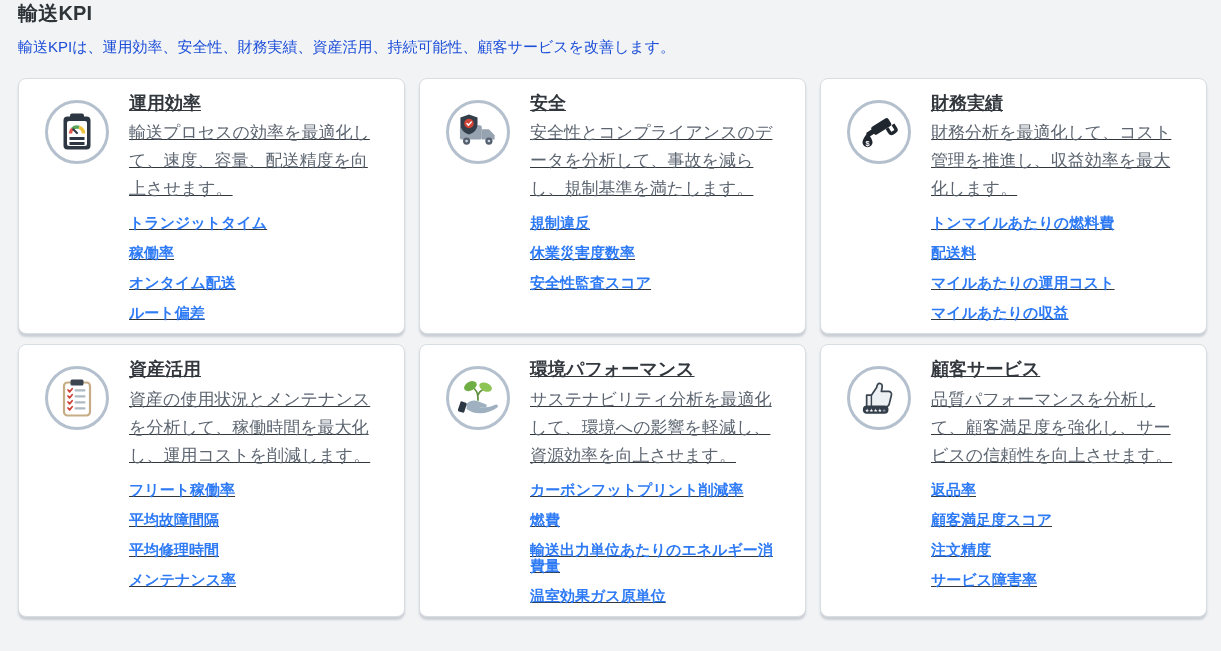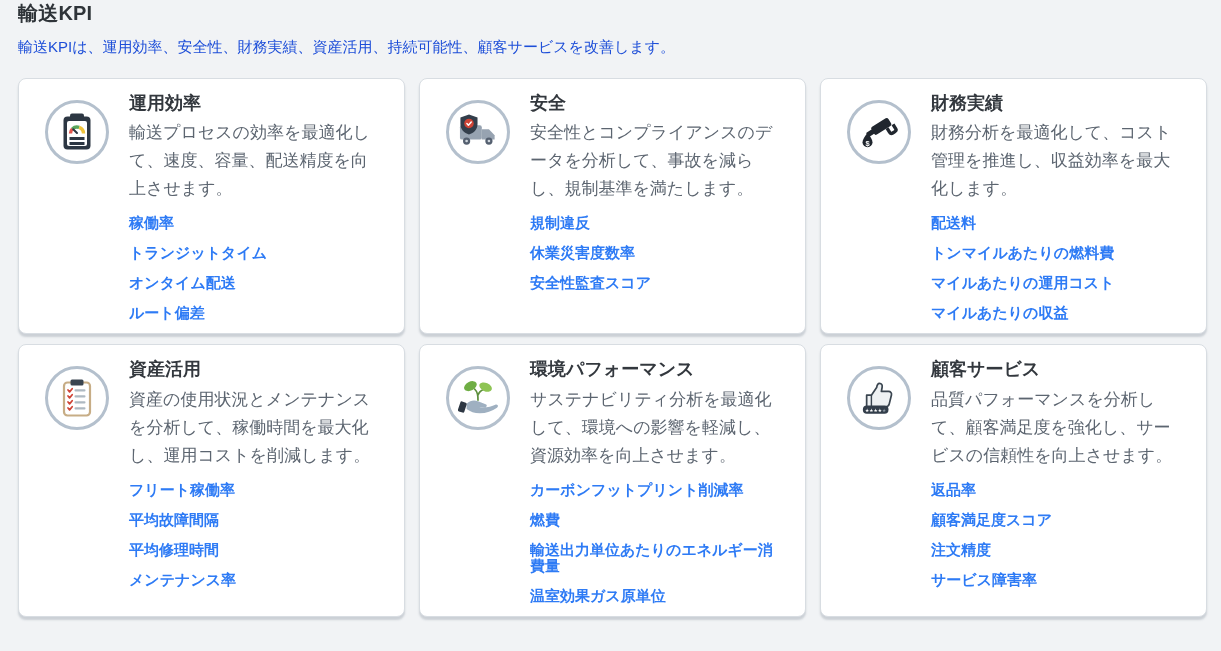--- a/index.html
+++ b/index.html
@@ -19,20 +19,21 @@
   .page-subtitle {
     margin-top: 11px;
     font-size: 15px;
     color: #1d4ed8;
   }
   .kpi-grid {
     margin-top: 21px;
     display: grid;
     grid-template-columns: repeat(3, 1fr);
     gap: 10px 14px;
+    text-decoration: underline;
   }
   .kpi-card {
     background: #ffffff;
     border: 1px solid #d8dde2;
     border-radius: 8px;
     box-shadow: 0 3px 2px rgba(116,128,142,.30);
     padding: 13px 24px 12px 26px;
     display: flex;
     gap: 20px;
     align-items: flex-start;
@@ -95,22 +96,22 @@
           <path d="M22.2 15.4 A6.5 6.5 0 0 1 26.5 21.5" fill="none" stroke="#f0c33c" stroke-width="3.4"></path>
           <line x1="20" y1="21" x2="16.2" y2="17.2" stroke="#2d3743" stroke-width="2" stroke-linecap="round"></line>
           <rect x="12.5" y="25" width="15" height="3" fill="#2d3743"></rect>
           <rect x="12.5" y="30" width="15" height="3" fill="#2d3743"></rect>
         </svg>
       </div>
       <div class="card-body">
         <h2 class="card-title">運用効率</h2>
         <p class="card-desc">輸送プロセスの効率を最適化して、速度、容量、配送精度を向上させます。</p>
         <nav class="kpi-links">
+          <a href="#">トランジットタイム</a>
           <a href="#">稼働率</a>
-          <a href="#">トランジットタイム</a>
           <a href="#">オンタイム配送</a>
           <a href="#">ルート偏差</a>
         </nav>
       </div>
     </article>
 
     <article class="kpi-card">
       <div class="icon-circle">
         <svg width="42" height="38" viewBox="0 0 44 40">
           <rect x="3" y="13" width="23" height="15" rx="2" fill="#97a3b1"></rect>
@@ -144,22 +145,22 @@
             <path d="M26 19 v5 a2.2 2.2 0 0 0 2.2 2.2 h2.6 a2.2 2.2 0 0 0 2.2 -2.2 v-5" fill="none" stroke="#20262e" stroke-width="3.4"></path>
           </g>
           <path d="M8.5 21 c-2.8 3.6 -5 6.5 -5 9.3 a5 5 0 0 0 10 0 c0 -2.8 -2.2 -5.7 -5 -9.3 z" fill="#20262e"></path>
           <text x="8.6" y="34" font-size="7.5" font-weight="bold" fill="#ffffff" text-anchor="middle">$</text>
         </svg>
       </div>
       <div class="card-body">
         <h2 class="card-title">財務実績</h2>
         <p class="card-desc">財務分析を最適化して、コスト管理を推進し、収益効率を最大化します。</p>
         <nav class="kpi-links">
+          <a href="#">トンマイルあたりの燃料費</a>
           <a href="#">配送料</a>
-          <a href="#">トンマイルあたりの燃料費</a>
           <a href="#">マイルあたりの運用コスト</a>
           <a href="#">マイルあたりの収益</a>
         </nav>
       </div>
     </article>
 
     <article class="kpi-card">
       <div class="icon-circle">
         <svg width="40" height="40" viewBox="0 0 40 40">
           <rect x="7" y="4.5" width="26" height="33" rx="3.5" fill="#ffffff" stroke="#c7ad86" stroke-width="2.2"></rect>

